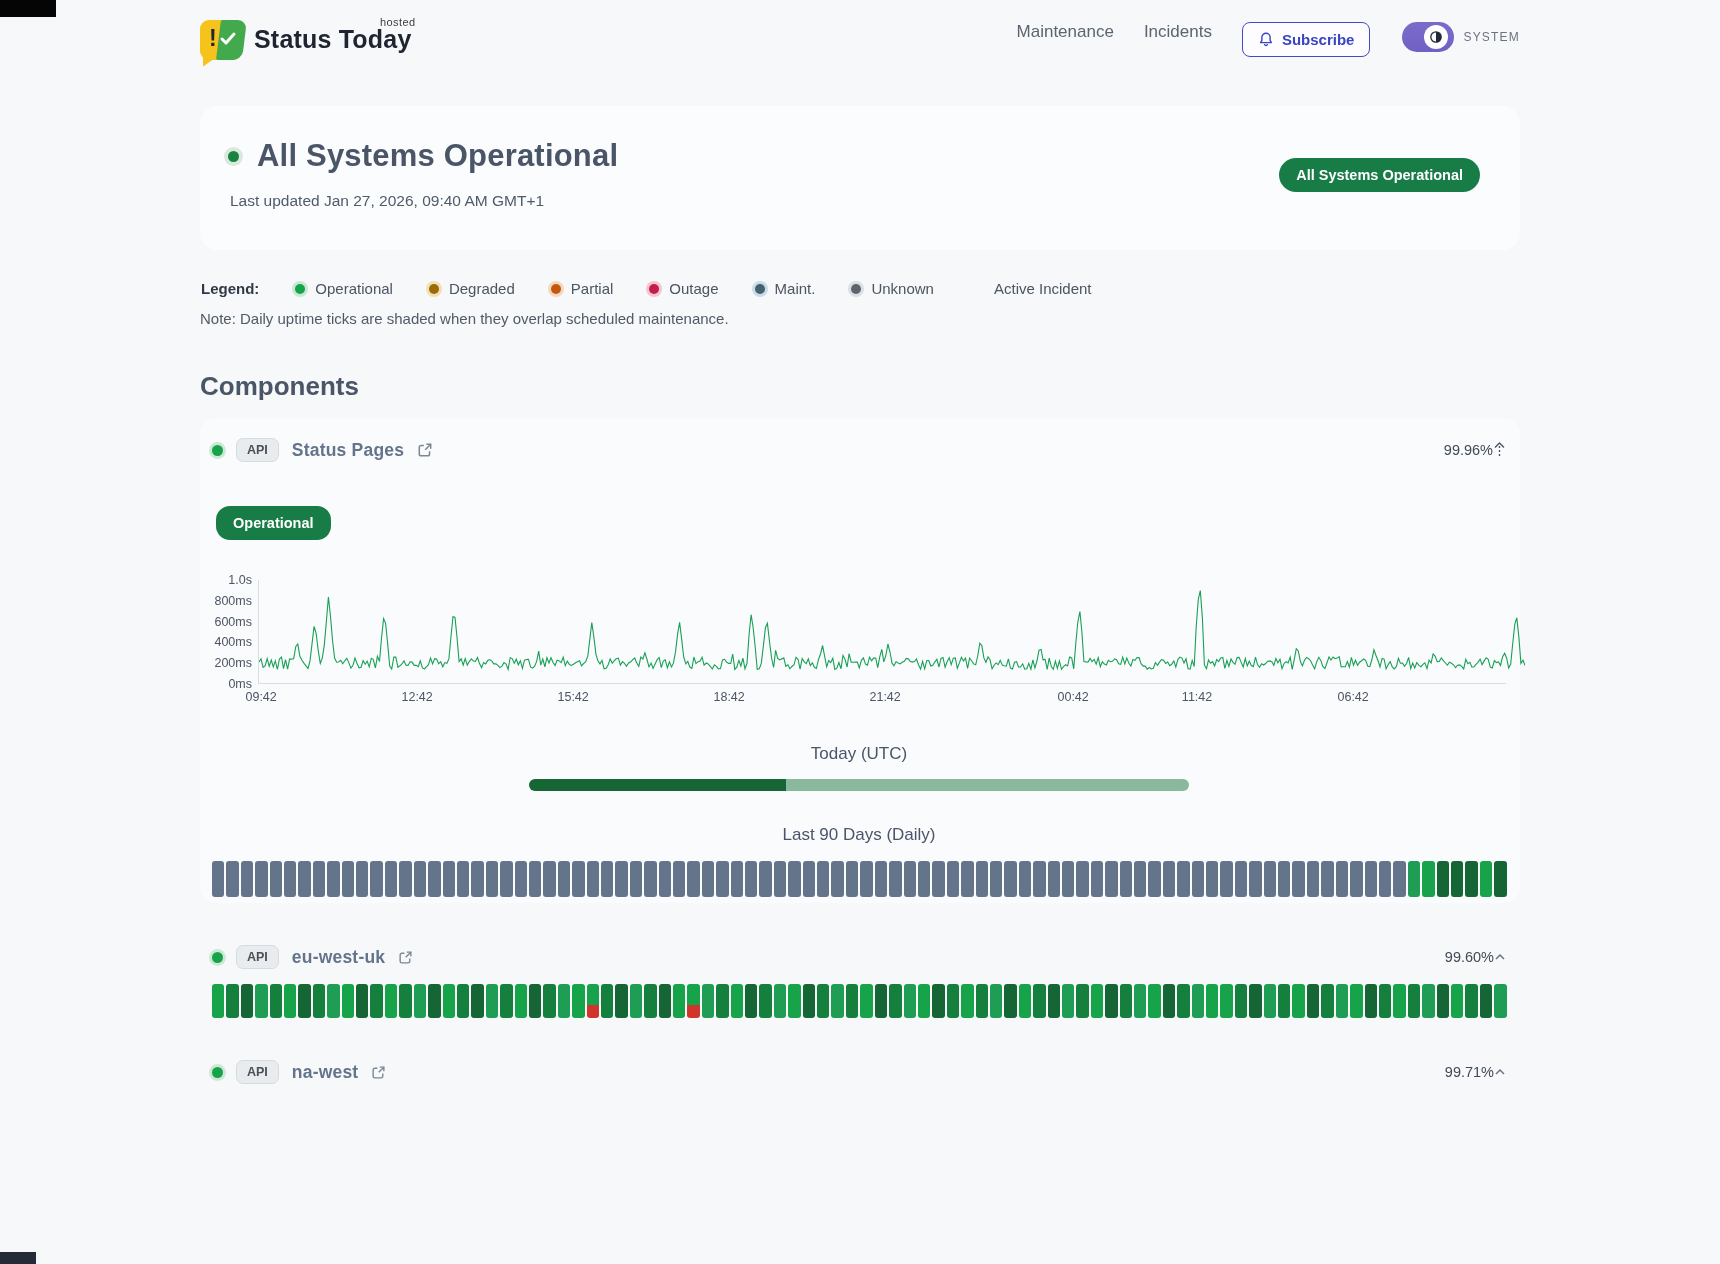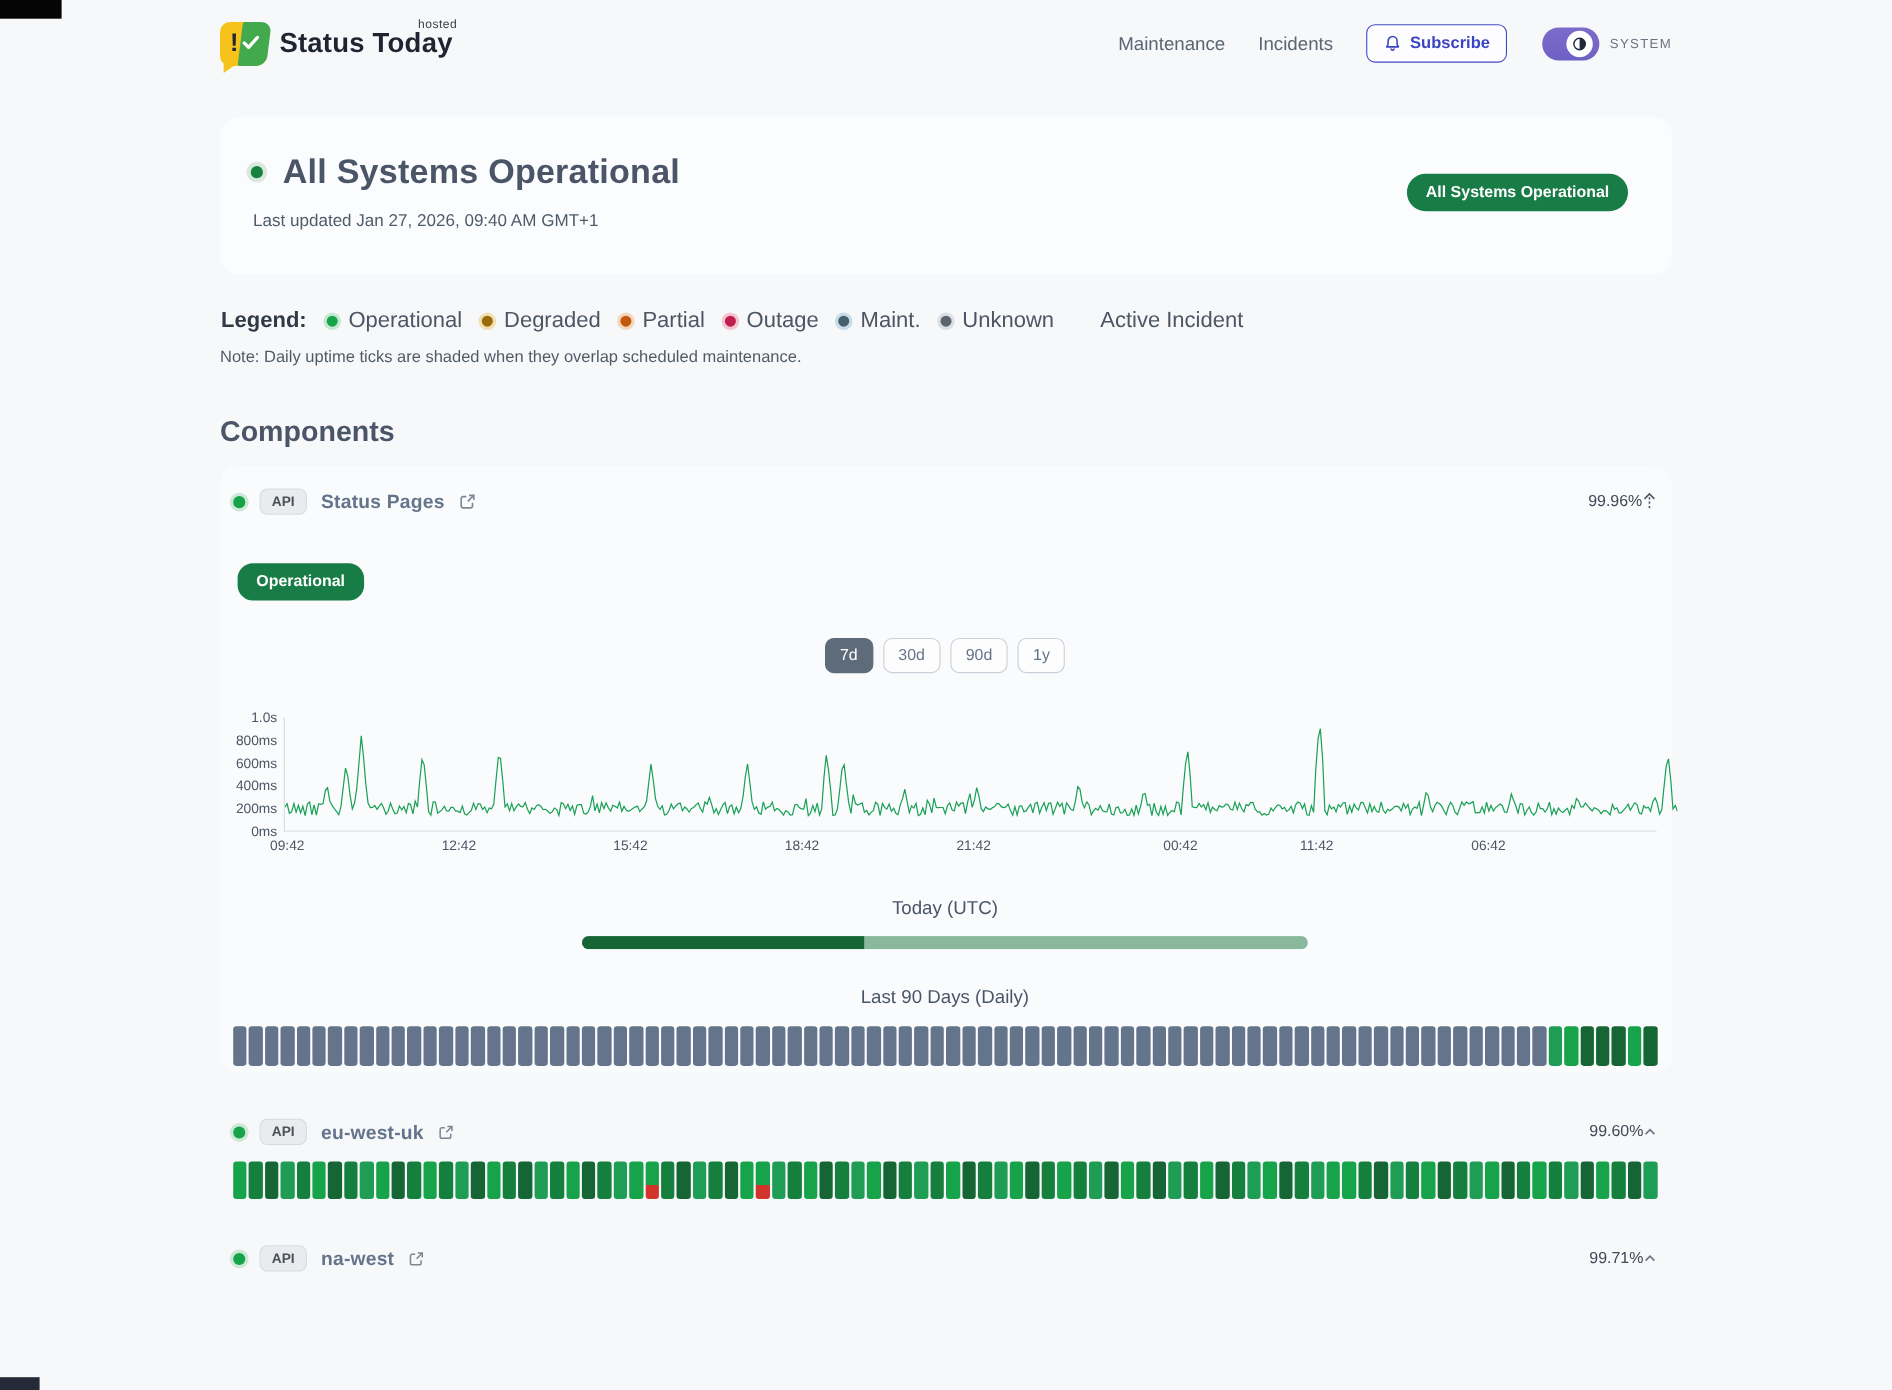--- a/index.html
+++ b/index.html
@@ -17,39 +17,39 @@
   .header { display:flex; align-items:center; justify-content:space-between; padding-top:13px; height:66px; }
   .brand { display:flex; align-items:center; gap:12px; }
   .logo-icon { width:42px; height:40px; position:relative; }
   .logo-yellow { position:absolute; inset:0; background:#f6c21c; border-radius:9px; }
   .logo-green { position:absolute; top:0; bottom:0; left:38%; right:0; background:#42a94c; border-radius:2px 9px 9px 2px; transform:skewX(-7deg); transform-origin:bottom; }
   .logo-excl { position:absolute; left:9px; top:5px; font-weight:800; font-size:23px; color:#23282e; }
   .logo-check { position:absolute; right:4px; top:10px; }
   .logo-tail { position:absolute; left:3px; bottom:-7px; width:13px; height:9px; background:#f6c21c; clip-path:polygon(0 0,100% 0,0 100%); }
   .brand-text { position:relative; font-size:25px; font-weight:800; color:#1e2430; letter-spacing:.2px; }
   .brand-sup { position:absolute; top:-9px; right:-4px; font-size:11px; font-weight:400; color:#3c4046; letter-spacing:.4px; }
-  .nav { display:flex; align-items:center; gap:30px; }
+  .nav { display:flex; align-items:flex-start; gap:30px; }
   .nav-link { font-size:17px; color:#5a6572; cursor:pointer; }
   .subscribe-btn { display:flex; align-items:center; gap:8px; border:1.5px solid #424bc6; color:#3a43c2; background:#fdfdff; font-weight:700; font-size:15px; padding:8px 15px; border-radius:8px; cursor:pointer; }
   .theme-toggle { width:52px; height:30px; border-radius:15px; background:linear-gradient(#7b6ccb,#6f60c4); position:relative; cursor:pointer; }
   .theme-knob { position:absolute; top:3px; left:22px; width:24px; height:24px; border-radius:50%; background:#fff; display:flex; align-items:center; justify-content:center; }
   .theme-label { font-size:12px; letter-spacing:1.2px; color:#6b7280; margin-left:9px; }
   .toggle-group { display:flex; align-items:center; margin-left:2px; }
 
   
   .hero { margin-top:40px; background:#fbfcfe; border-radius:18px; padding:32px 40px 40px 24px; display:flex; justify-content:space-between; }
   .hero-left { padding-left:4px; }
   .hero-title-row { display:flex; align-items:center; gap:18px; }
   .status-dot { width:11px; height:11px; border-radius:50%; background:#17833f; box-shadow:0 0 0 4px #d9e9de; }
   .hero-title { font-size:31px; font-weight:600; color:#4a5568; letter-spacing:.2px; }
   .hero-updated { margin-top:18px; margin-left:2px; font-size:15.5px; color:#4f5b68; }
   .hero-badge { align-self:flex-start; margin-top:20px; background:#187c46; color:#fff; font-weight:700; font-size:14.5px; padding:9px 17px; border-radius:18px; }
 
   
-  .legend-row { margin-top:30px; display:flex; align-items:center; gap:18px; font-size:20px; color:#4b5563; padding-left:1px; }
+  .legend-row { margin-top:30px; display:flex; align-items:center; gap:36px; font-size:15px; color:#4b5563; padding-left:1px; }
   .legend-title { font-weight:700; color:#303a46; }
   .legend-item { display:flex; align-items:center; gap:10px; }
   .legend-dot { width:10px; height:10px; border-radius:50%; }
   .legend-active { margin-left:24px; }
   .legend-note { margin-top:13px; font-size:15px; color:#4f5b68; }
 
   
   .components-heading { margin-top:44px; font-size:26px; font-weight:600; color:#4a5568; }
   .component-card { margin-top:16px; background:#fafbfd; border-radius:16px; padding:20px 14px 6px 12px; }
   .comp-header { display:flex; align-items:center; justify-content:space-between; cursor:pointer; }
@@ -203,26 +203,20 @@
           <svg width="13" height="17" viewBox="0 0 13 17">
             <line x1="6.5" y1="4" x2="6.5" y2="16" stroke="#4b5563" stroke-width="1.4" stroke-dasharray="2 2"></line>
             <polyline points="2,5.5 6.5,1 11,5.5" fill="none" stroke="#4b5563" stroke-width="1.4"></polyline>
           </svg>
         </button>
       </div>
     </div>
 
     <span class="op-badge">Operational</span>
 
-    <div class="range-row">
-      <button class="range-btn active">7d</button>
-      <button class="range-btn">30d</button>
-      <button class="range-btn">90d</button>
-      <button class="range-btn">1y</button>
-    </div>
 
 
     <div class="chart-block">
       <div class="chart-area">
         <div class="chart-ylabels" id="chart-ylabels">
             <div class="chart-ylabel" style="top: -7px;">1.0s</div>
             <div class="chart-ylabel" style="top: 13.8px;">800ms</div>
             <div class="chart-ylabel" style="top: 34.6px;">600ms</div>
             <div class="chart-ylabel" style="top: 55.4px;">400ms</div>
             <div class="chart-ylabel" style="top: 76.2px;">200ms</div>

